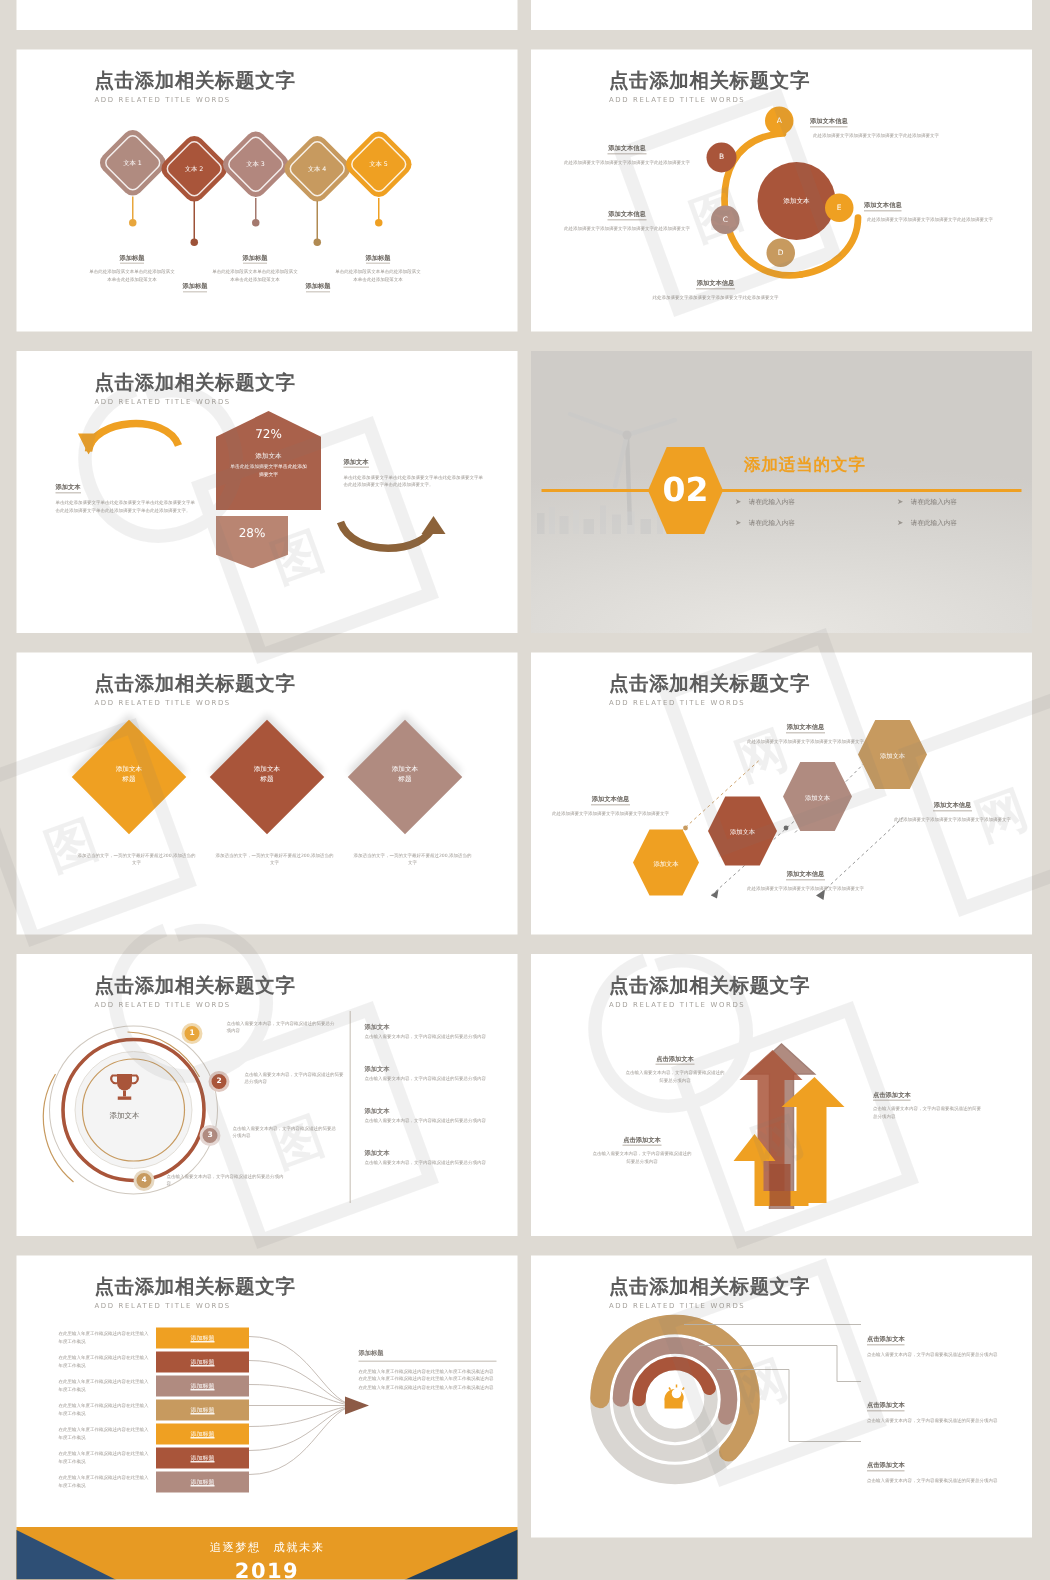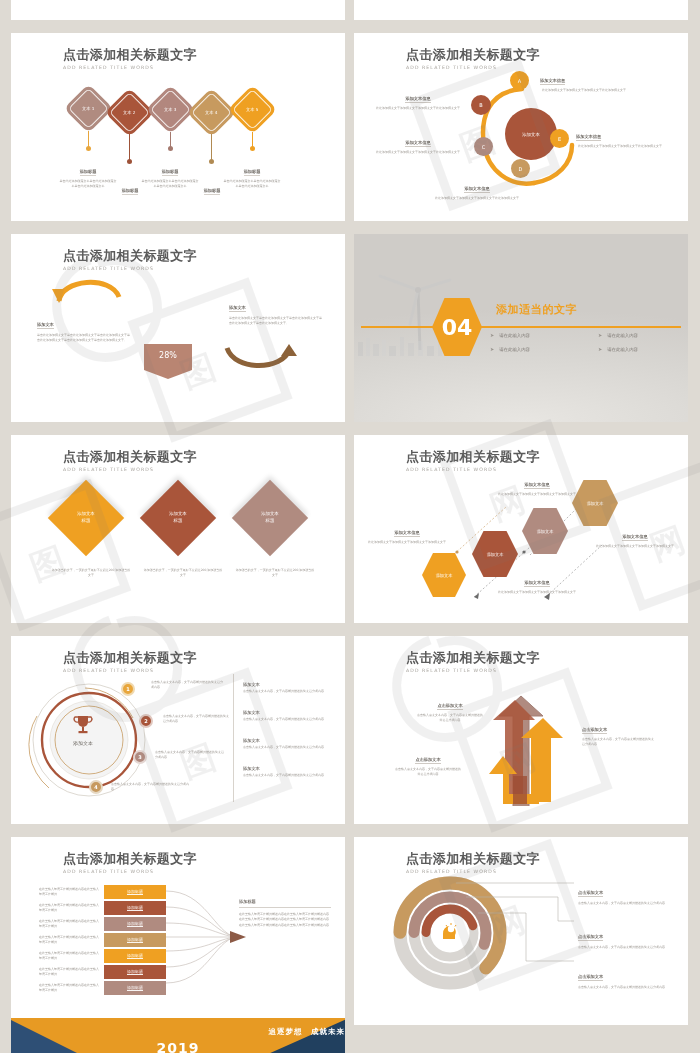--- a/index.html
+++ b/index.html
@@ -89,22 +89,22 @@
   .bar span { font-size:4px; color:#fff; border-bottom:.5px solid rgba(255,255,255,.9); padding-bottom:.3px;}
   
   .banner {
     position:absolute; left:11px; top:1018px; width:334px; height:35px;
     background:#e79a23; overflow:hidden;
   }
   .banner .lwing { position:absolute; left:-4px; top:0; width:80px; height:40px;
     background:#2e4f75; clip-path: polygon(0 0, 0 100%, 100% 100%); }
   .banner .rwing { position:absolute; right:-4px; top:0; width:90px; height:40px;
     background:#21405f; clip-path: polygon(100% 0, 100% 100%, 0 100%); }
-  .banner .btxt { position:absolute; left:0; right:0; top:9px; text-align:right;
-    color:#fff; font-size:7.5px; font-weight:bold; letter-spacing:1px; }
+  .banner .btxt { position:absolute; left:0; right:0; top:9px; text-align:center;
+    color:#fff; font-size:7.5px; font-weight:normal; letter-spacing:1px; }
   .banner .byear { position:absolute; left:0; right:0; top:22px; text-align:center;
     color:#fff; font-size:14px; font-weight:bold; letter-spacing:1px;}
 </style>
 </head>
 <body>
 
 <div class="grid">
 
   <div class="row" style="margin-bottom:13px;">
     <div class="slide partial-top"></div>
@@ -233,20 +233,27 @@
 
       <svg style="position:absolute;left:38px;top:37px;width:78px;height:32px;" viewBox="0 0 78 32">
         <path d="M10 30 C 12 8, 62 4, 70 26" fill="none" stroke="#efa022" stroke-width="5" stroke-linecap="butt"></path>
         <polygon points="3,18 18,18 10,32" fill="#efa022"></polygon>
       </svg>
       <svg style="position:absolute;left:210px;top:110px;width:78px;height:32px;" viewBox="0 0 78 32">
         <path d="M6 4 C 14 28, 62 26, 68 6" fill="none" stroke="#8c6239" stroke-width="5" stroke-linecap="butt"></path>
         <polygon points="60,12 76,12 68,0" fill="#8c6239"></polygon>
       </svg>
 
+      <div class="pent-top" style="left:133px;top:40px;width:70px;height:66px;">
+        <div style="text-align:center;color:#fff;padding-top:11px;">
+          <div style="font-size:8px;">72%</div>
+          <div style="font-size:4.4px;margin-top:7px;">添加文本</div>
+          <div style="font-size:3.2px;line-height:1.6;margin-top:2px;padding:0 9px;">单击此处添加摘要文字单击此处添加摘要文字</div>
+        </div>
+      </div>
       <div class="pent-bot" style="left:133px;top:110px;width:48px;height:35px;">
         <div style="text-align:center;color:#fff;padding-top:7px;font-size:8px;">28%</div>
       </div>
 
       <div style="position:absolute;left:26px;top:77px;width:95px;">
         <div class="sub-h-u">添加文本</div>
         <div class="tiny2" style="margin-top:3px;">单击此处添加摘要文字单击此处添加摘要文字单击此处添加摘要文字单击此处添加摘要文字单击此处添加摘要文字单击此处添加摘要文字。</div>
       </div>
       <div style="position:absolute;left:218px;top:60px;width:95px;">
         <div class="sub-h-u">添加文本</div>
@@ -273,21 +280,21 @@
         <rect x="35" y="12" width="7" height="10" fill="#c6c6c6"></rect>
           <rect x="46" y="3" width="4" height="19" fill="#cccccc"></rect>
         <rect x="54" y="9" width="6" height="13" fill="#c9c9c9"></rect>
           <rect x="64" y="7" width="5" height="15" fill="#d0d0d0"></rect>
         <rect x="73" y="12" width="7" height="10" fill="#c5c5c5"></rect>
           <rect x="84" y="5" width="4" height="17" fill="#cecece"></rect>
       </svg>
 
       <div style="position:absolute;left:7px;top:92px;width:320px;height:2px;background:#efa022;"></div>
       <div class="hex-num" style="left:78px;top:64px;width:50px;height:58px;">
-        <span style="font-size:22px;font-weight:bold;">04</span>
+        <span style="font-size:22px;font-weight:bold;">02</span>
       </div>
       <div style="position:absolute;left:142px;top:68px;color:#efa022;font-size:11px;font-weight:bold;letter-spacing:.6px;">添加适当的文字</div>
 
       <div style="position:absolute;left:136px;top:98px;width:200px;">
         <div style="display:flex;gap:20px;margin-bottom:8px;">
           <div style="display:flex;align-items:center;gap:5px;width:88px;">
             <span style="color:#9a958f;font-size:5px;">➤</span>
             <span style="color:#7d7873;font-size:4.4px;">请在此输入内容</span>
           </div>
           <div style="display:flex;align-items:center;gap:5px;width:88px;">

